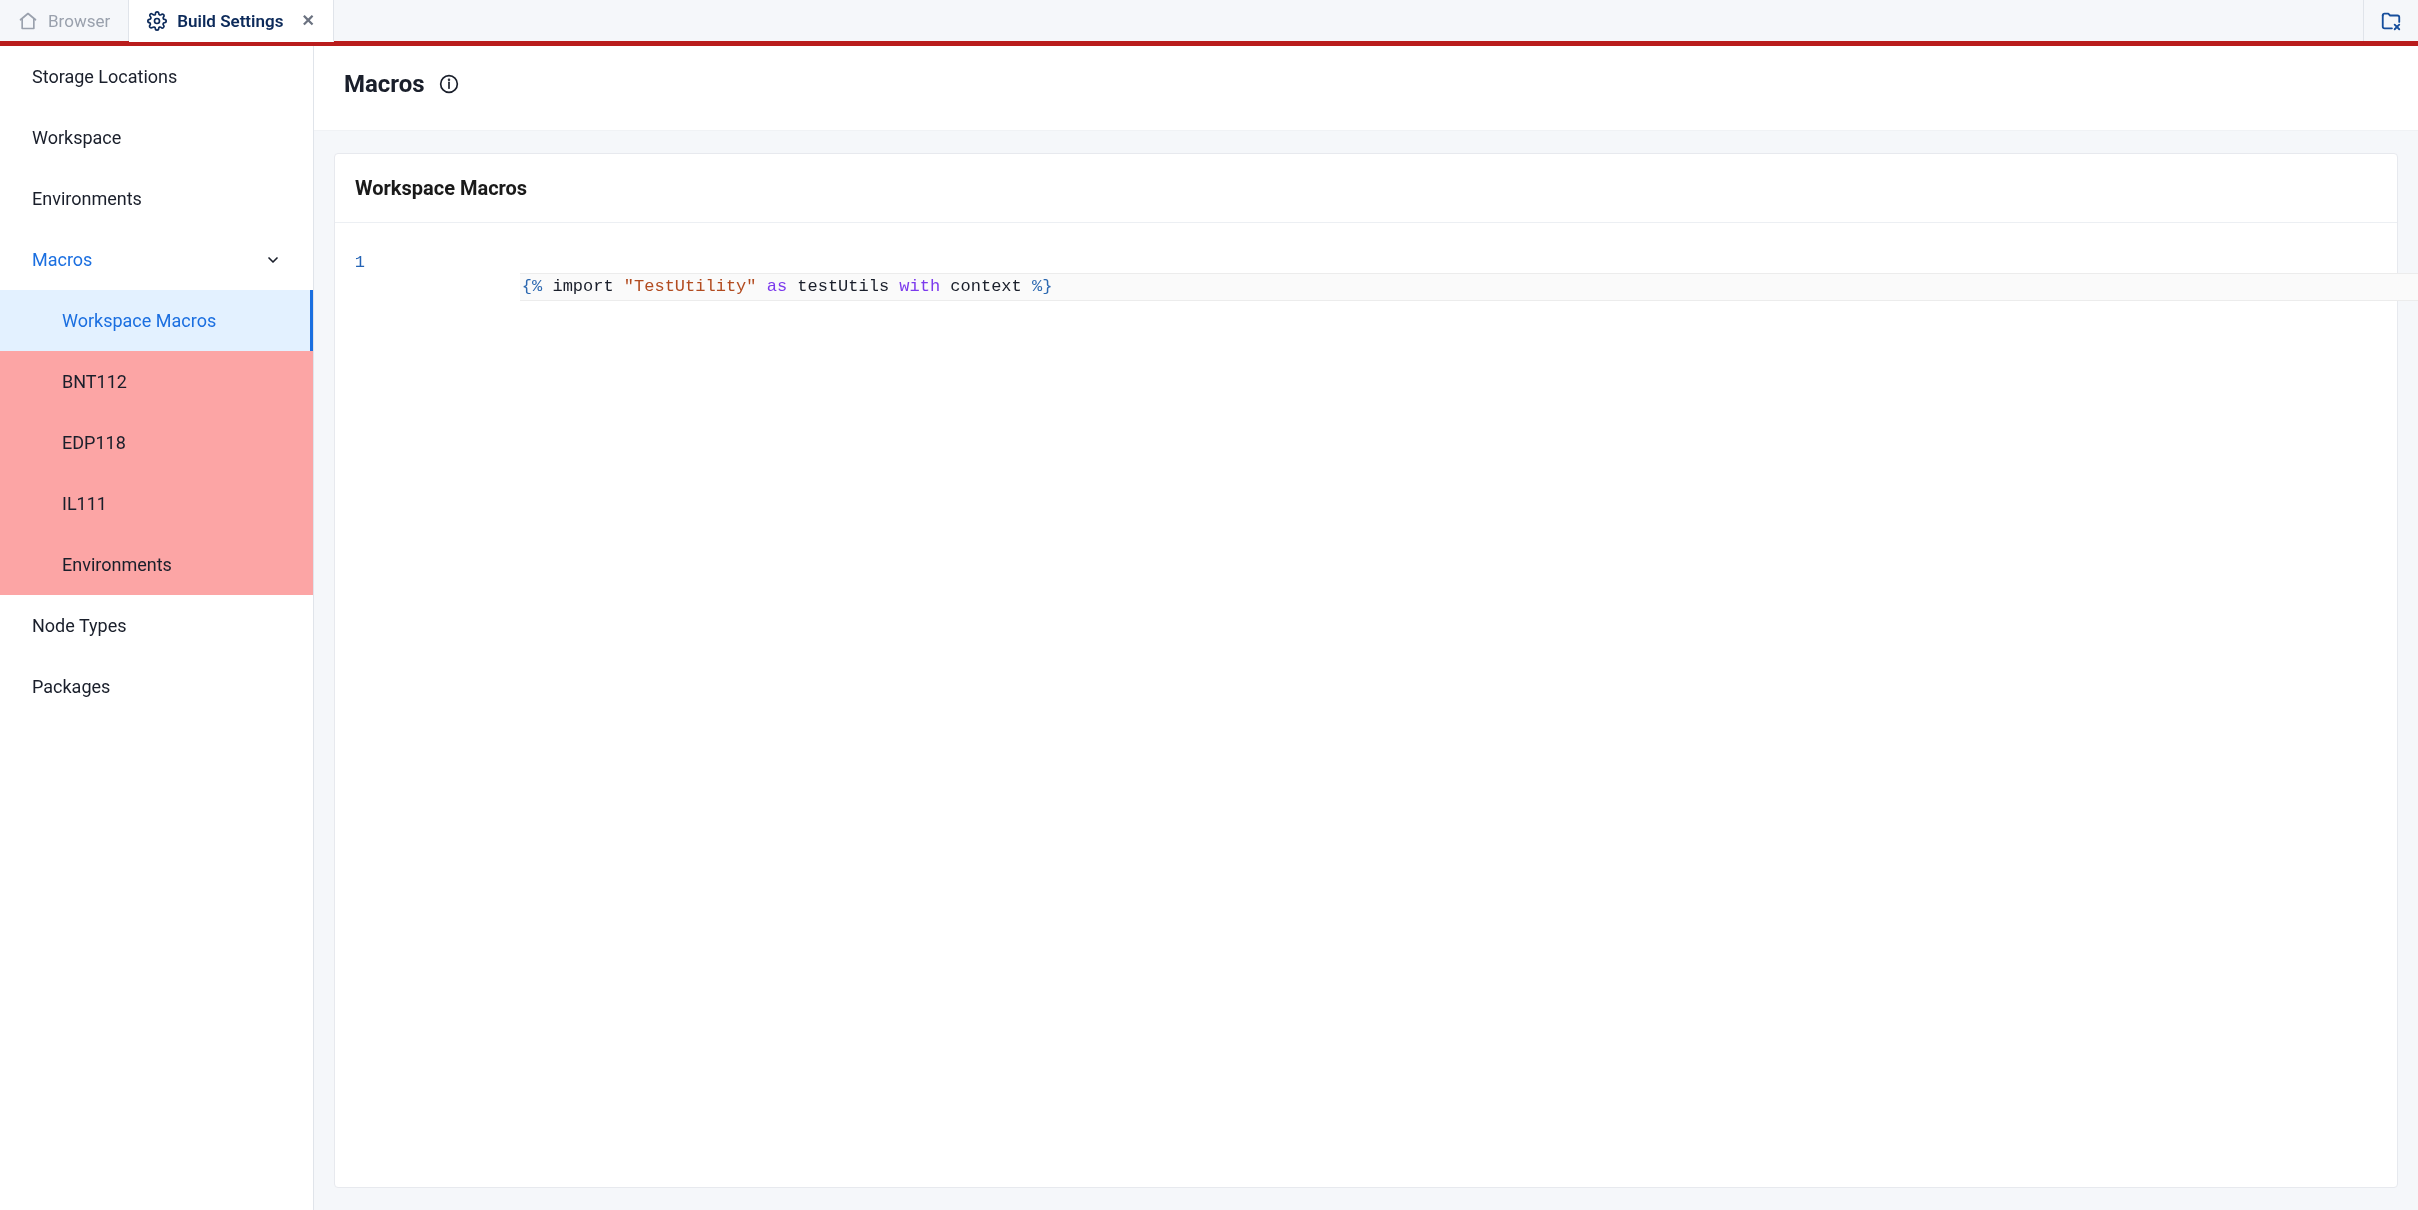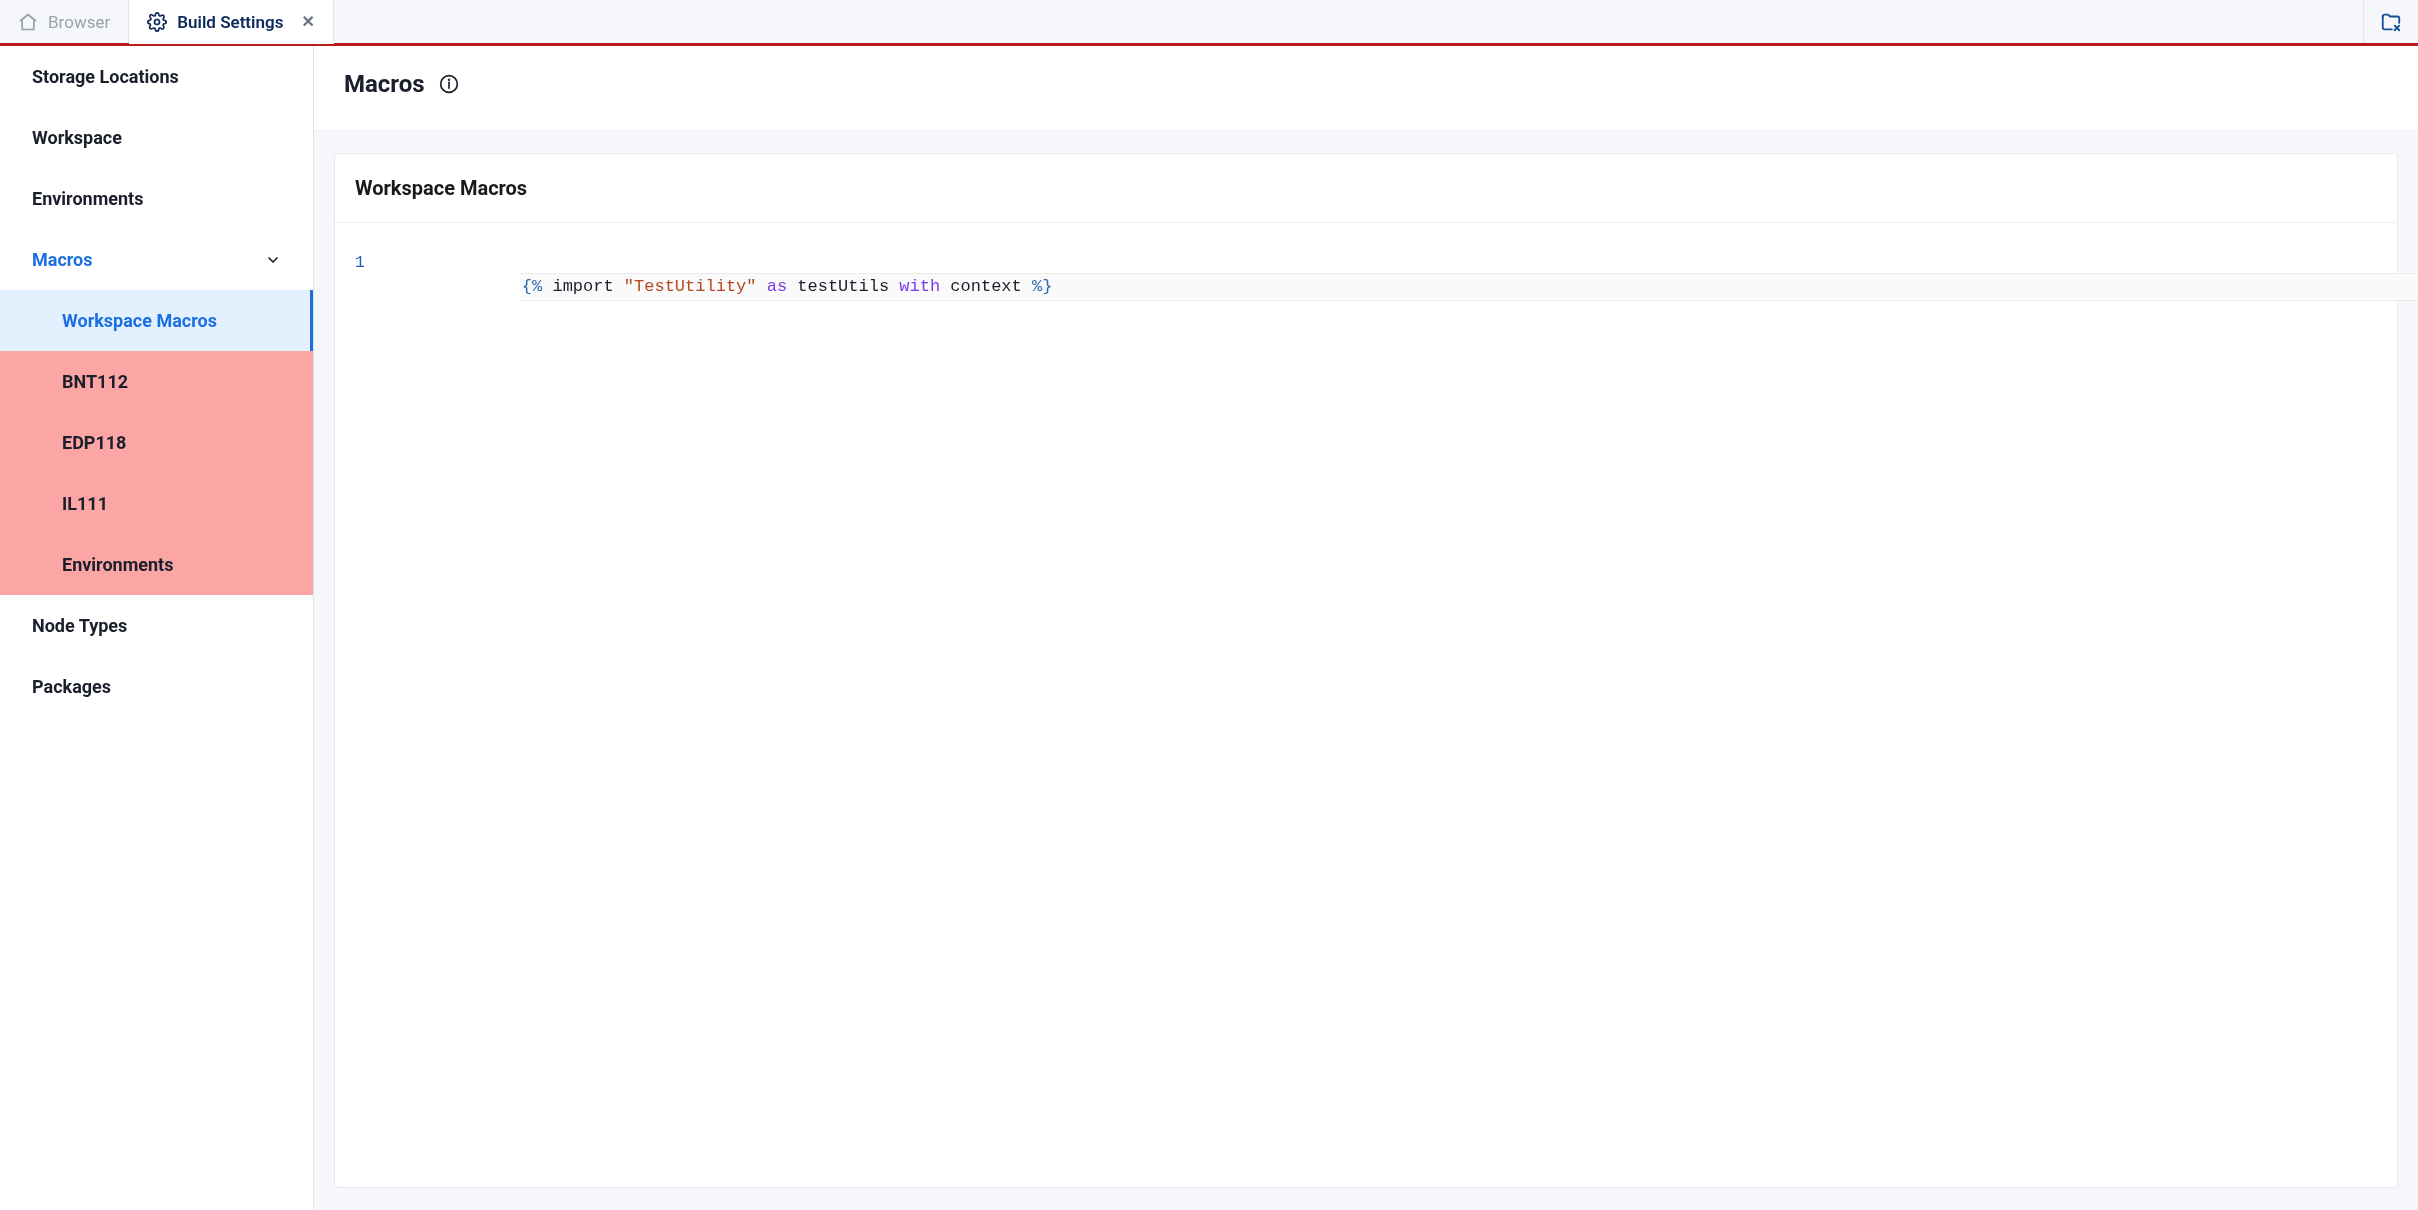--- a/index.html
+++ b/index.html
@@ -11,21 +11,21 @@
       background: #ffffff;
     }
     .app { display: flex; flex-direction: column; height: 100%; }
 
     
     .tabstrip {
       display: flex;
       align-items: stretch;
       height: 46px;
       background: #f5f7fa;
-      border-bottom: 3px solid #b91c1c;
+      border-bottom: 5px solid #b91c1c;
       position: relative;
     }
     .tab {
       display: flex;
       align-items: center;
       gap: 10px;
       padding: 0 18px;
       border-right: 1px solid #e0e4ea;
       font-size: 17px;
       cursor: pointer;
@@ -62,21 +62,20 @@
       overflow-y: auto;
     }
     .nav-item, .nav-subitem {
       display: flex;
       align-items: center;
       justify-content: space-between;
       padding: 20px 32px;
       font-size: 18px;
       color: #1a1f2b;
       cursor: pointer;
-      font-weight: bold;
     }
     .nav-item.expanded { color: #1b6fe0; }
     .nav-item .chev { color: #1a1f2b; }
     .nav-item.expanded .chev { transform: rotate(180deg); }
     .nav-subitem {
       padding-left: 62px;
       background: #fca5a5;
     }
     .nav-subitem.active {
       background: #e3f1ff;

